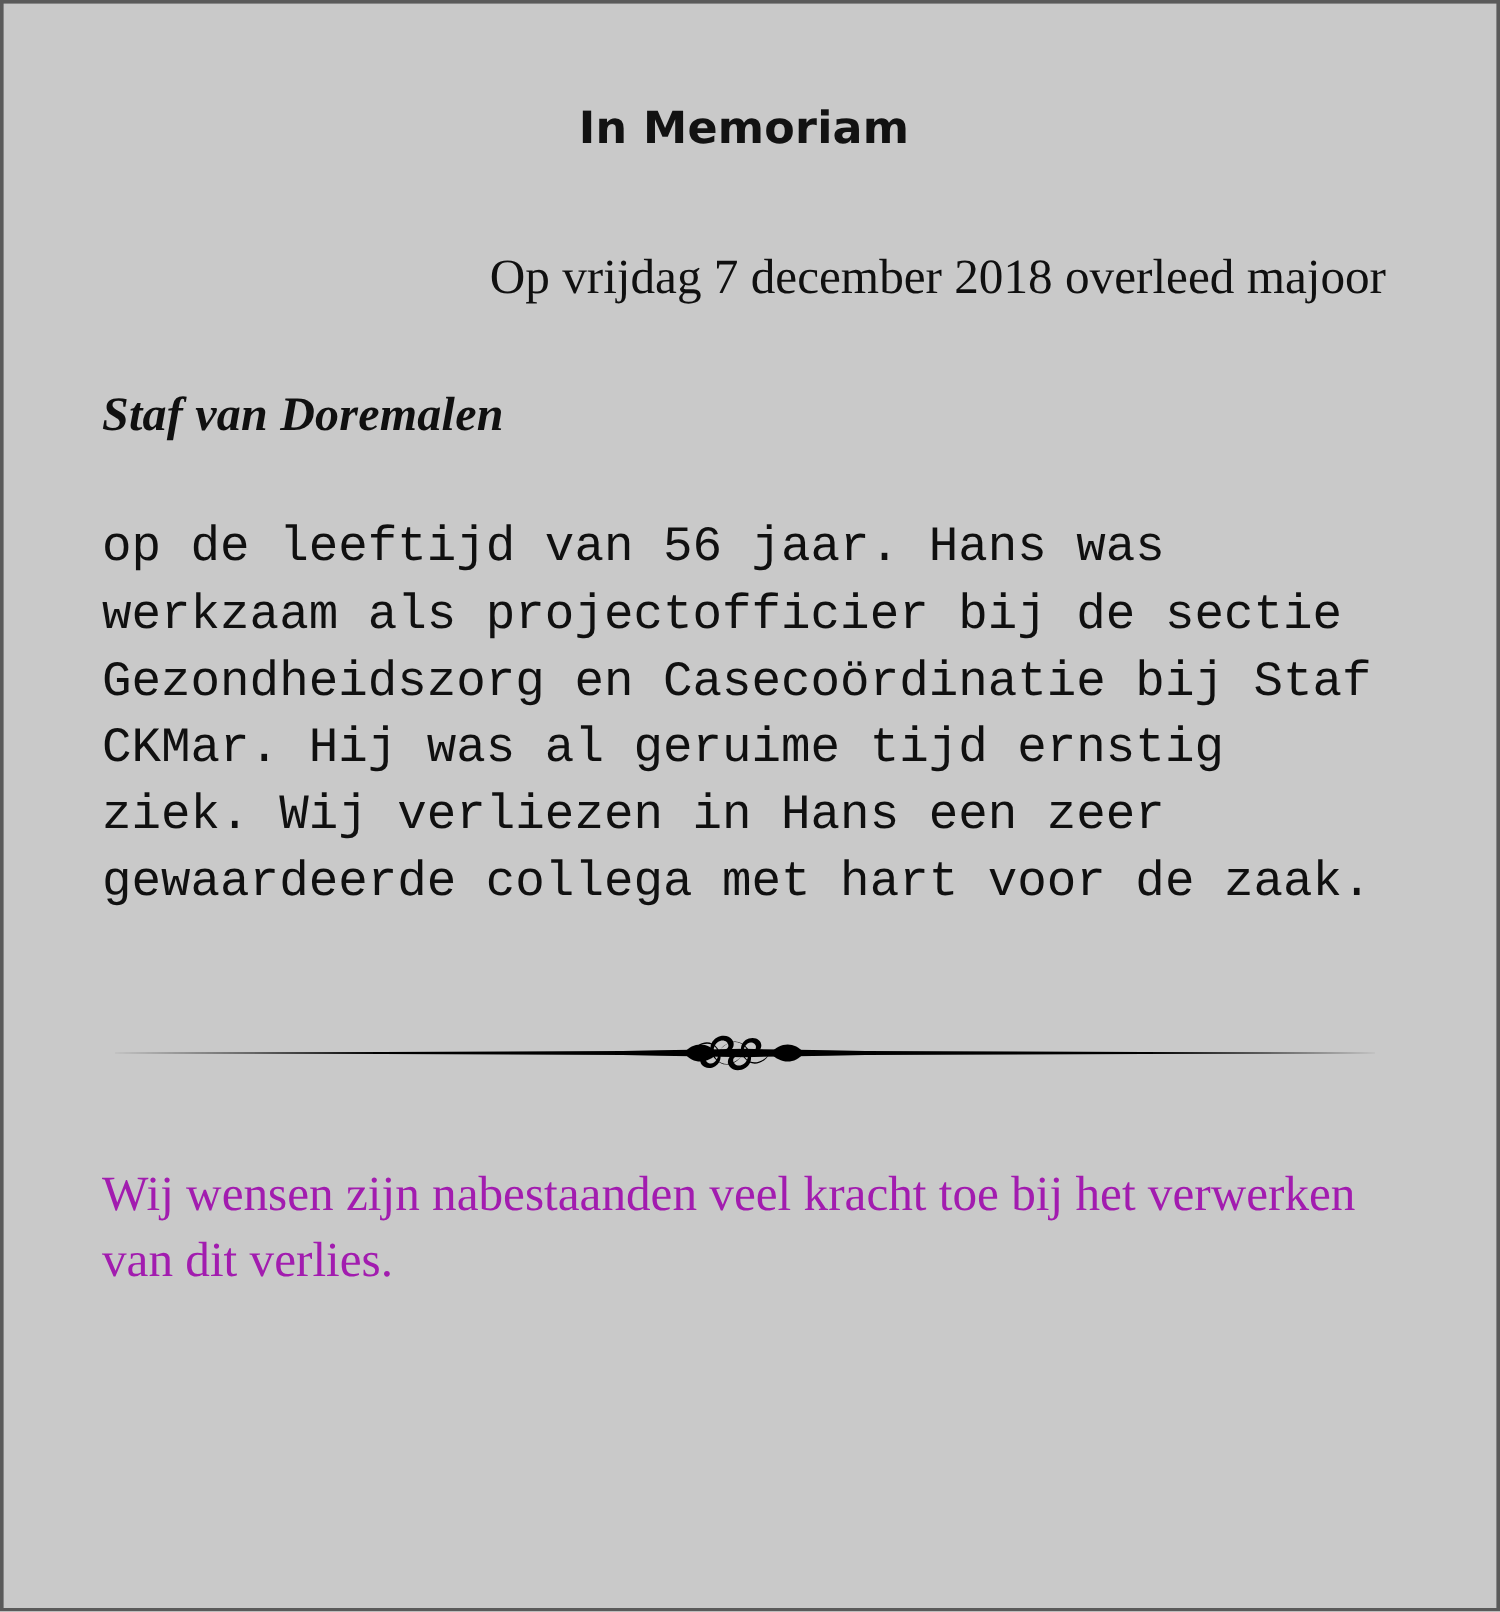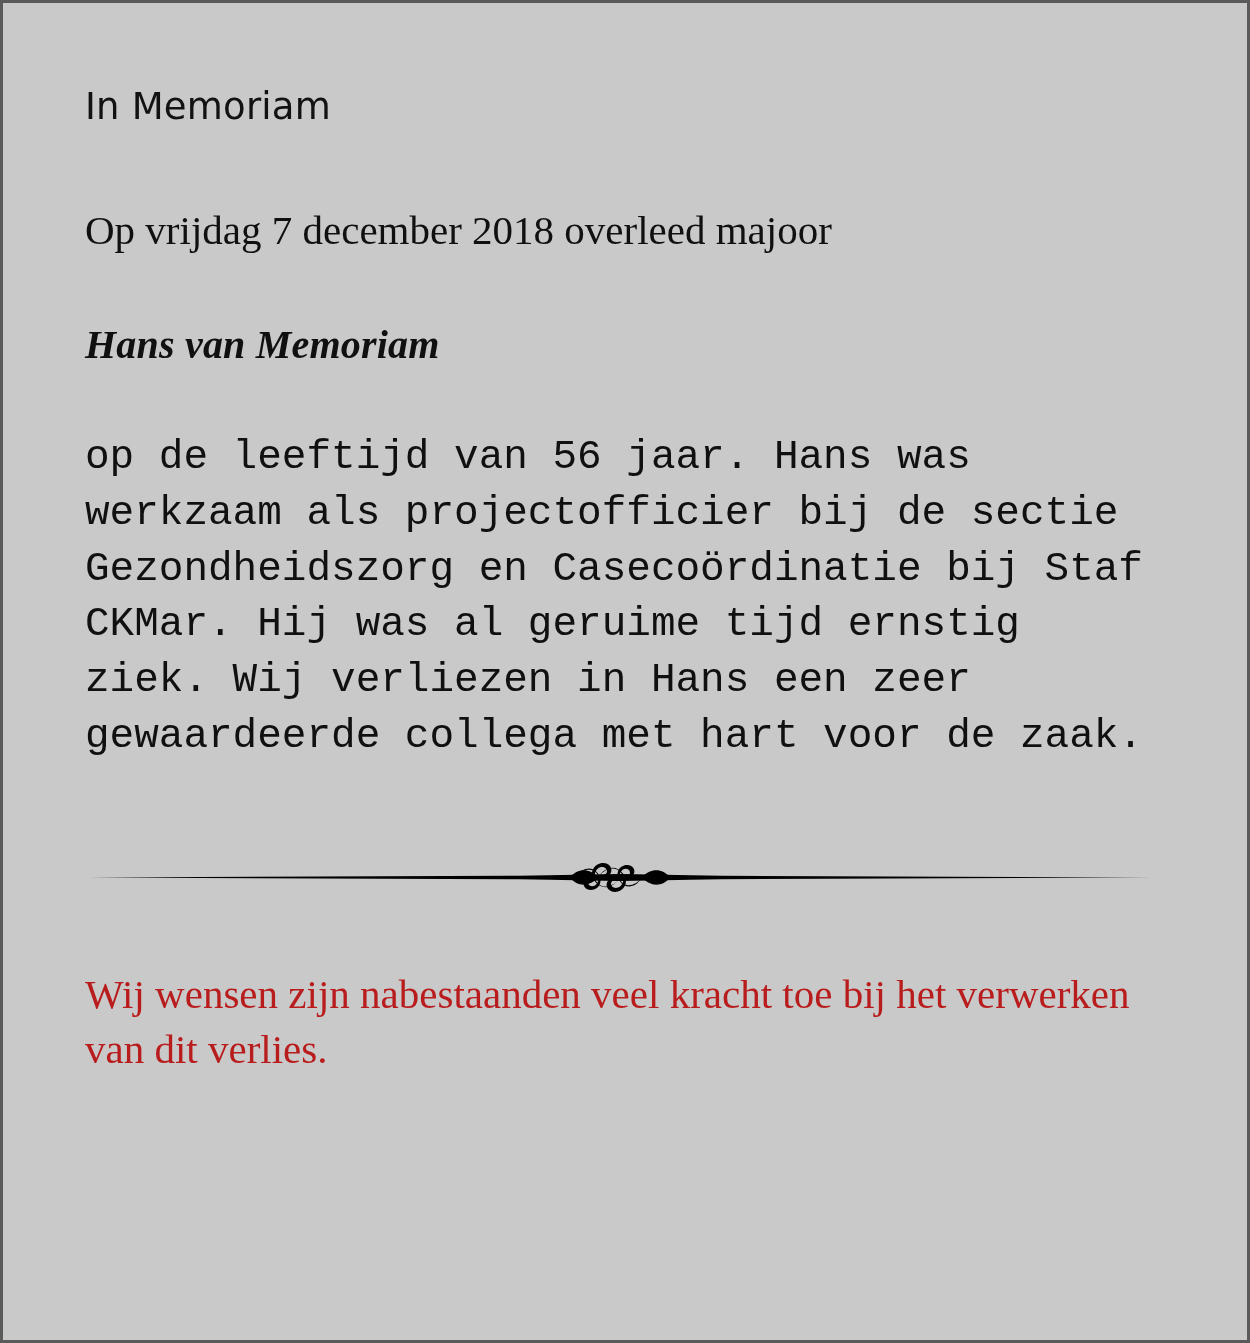--- a/index.html
+++ b/index.html
@@ -18,35 +18,37 @@
     box-sizing: border-box;
     width: 1250px;
     height: 1343px;
     background: #c9c9c9;
     border: 3px solid #5a5a5a;
     padding: 68px 92px 0 82px;
   }
 
   .title {
     font-family: "DejaVu Sans", sans-serif;
-    font-weight: normal;
+    font-weight: bold;
     font-size: 37px;
     letter-spacing: 0.2px;
     color: #121212;
     margin: 0;
     padding-top: 14px;
+    text-align: center;
   }
 
   .lede {
     font-family: "Liberation Serif", serif;
     font-size: 41px;
     color: #101010;
     margin: 0;
     padding-top: 78px;
     line-height: 1.2;
+    text-align: right;
   }
 
   .name {
     font-family: "Liberation Serif", serif;
     font-style: italic;
     font-weight: bold;
     font-size: 40px;
     color: #101010;
     margin: 0;
     padding-top: 66px;
@@ -72,36 +74,36 @@
     justify-content: center;
   }
   .divider svg {
     display: block;
   }
 
   .closing {
     font-family: "Liberation Serif", serif;
     font-size: 41px;
     line-height: 1.36;
-    color: #b91c1c;
+    color: #a21caf;
     margin: 0;
     padding-top: 70px;
     max-width: 1060px;
   }
 </style>
 </head>
 <body>
 
 <div class="memoriam-card">
 
   <h1 class="title">In Memoriam</h1>
 
   <p class="lede">Op vrijdag 7 december 2018 overleed majoor</p>
 
-  <p class="name">Hans van Memoriam</p>
+  <p class="name">Staf van Doremalen</p>
 
   <p class="body-text">op de leeftijd van 56 jaar. Hans was werkzaam als projectofficier bij de sectie Gezondheidszorg en Casecoördinatie bij Staf CKMar. Hij was al geruime tijd ernstig ziek. Wij verliezen in Hans een zeer gewaardeerde collega met hart voor de zaak.</p>
 
   <div class="divider">
     <svg width="1062" height="40" viewBox="0 0 1062 40" aria-hidden="true">
       <path d="M0 20.5 L430 18.8 L460 18.2 L500 17.6 L531 17.0 L562 17.6 L602 18.2 L632 18.8 L1062 20.5 L632 22.2 L602 22.8 L562 23.4 L531 24.0 L500 23.4 L460 22.8 L430 22.2 Z" fill="#000000"></path>
       <path d="M487 20.5 c6-10 16-12 22-4 c5 7 2 14 -4 16 c-7 2 -12 -3 -10 -8 c2 -4 7 -5 10 -2 c-3 -1 -6 0 -6 3 c0 3 4 5 7 3 c4 -3 5 -9 1 -13 c-5 -5 -14 -3 -20 5 z" fill="#000000"></path>
       <path d="M509 20.5 c7-11 18-13 25-4 c6 8 2 16 -5 18 c-8 2 -13 -4 -11 -9 c2 -5 8 -6 11 -2 c-3 -1 -7 0 -7 3 c0 4 5 6 9 3 c4 -3 5 -10 0 -15 c-6 -6 -16 -3 -22 6 z" fill="#000000"></path>
       <path d="M531 20.5 c-7 11 -18 13 -25 4 c-6 -8 -2 -16 5 -18 c8 -2 13 4 11 9 c-2 5 -8 6 -11 2 c3 1 7 0 7 -3 c0 -4 -5 -6 -9 -3 c-4 3 -5 10 0 15 c6 6 16 3 22 -6 z" fill="#000000"></path>
       <path d="M553 20.5 c-6 10 -16 12 -22 4 c-5 -7 -2 -14 4 -16 c7 -2 12 3 10 8 c-2 4 -7 5 -10 2 c3 1 6 0 6 -3 c0 -3 -4 -5 -7 -3 c-4 3 -5 9 -1 13 c5 5 14 3 20 -5 z" fill="#000000"></path>

